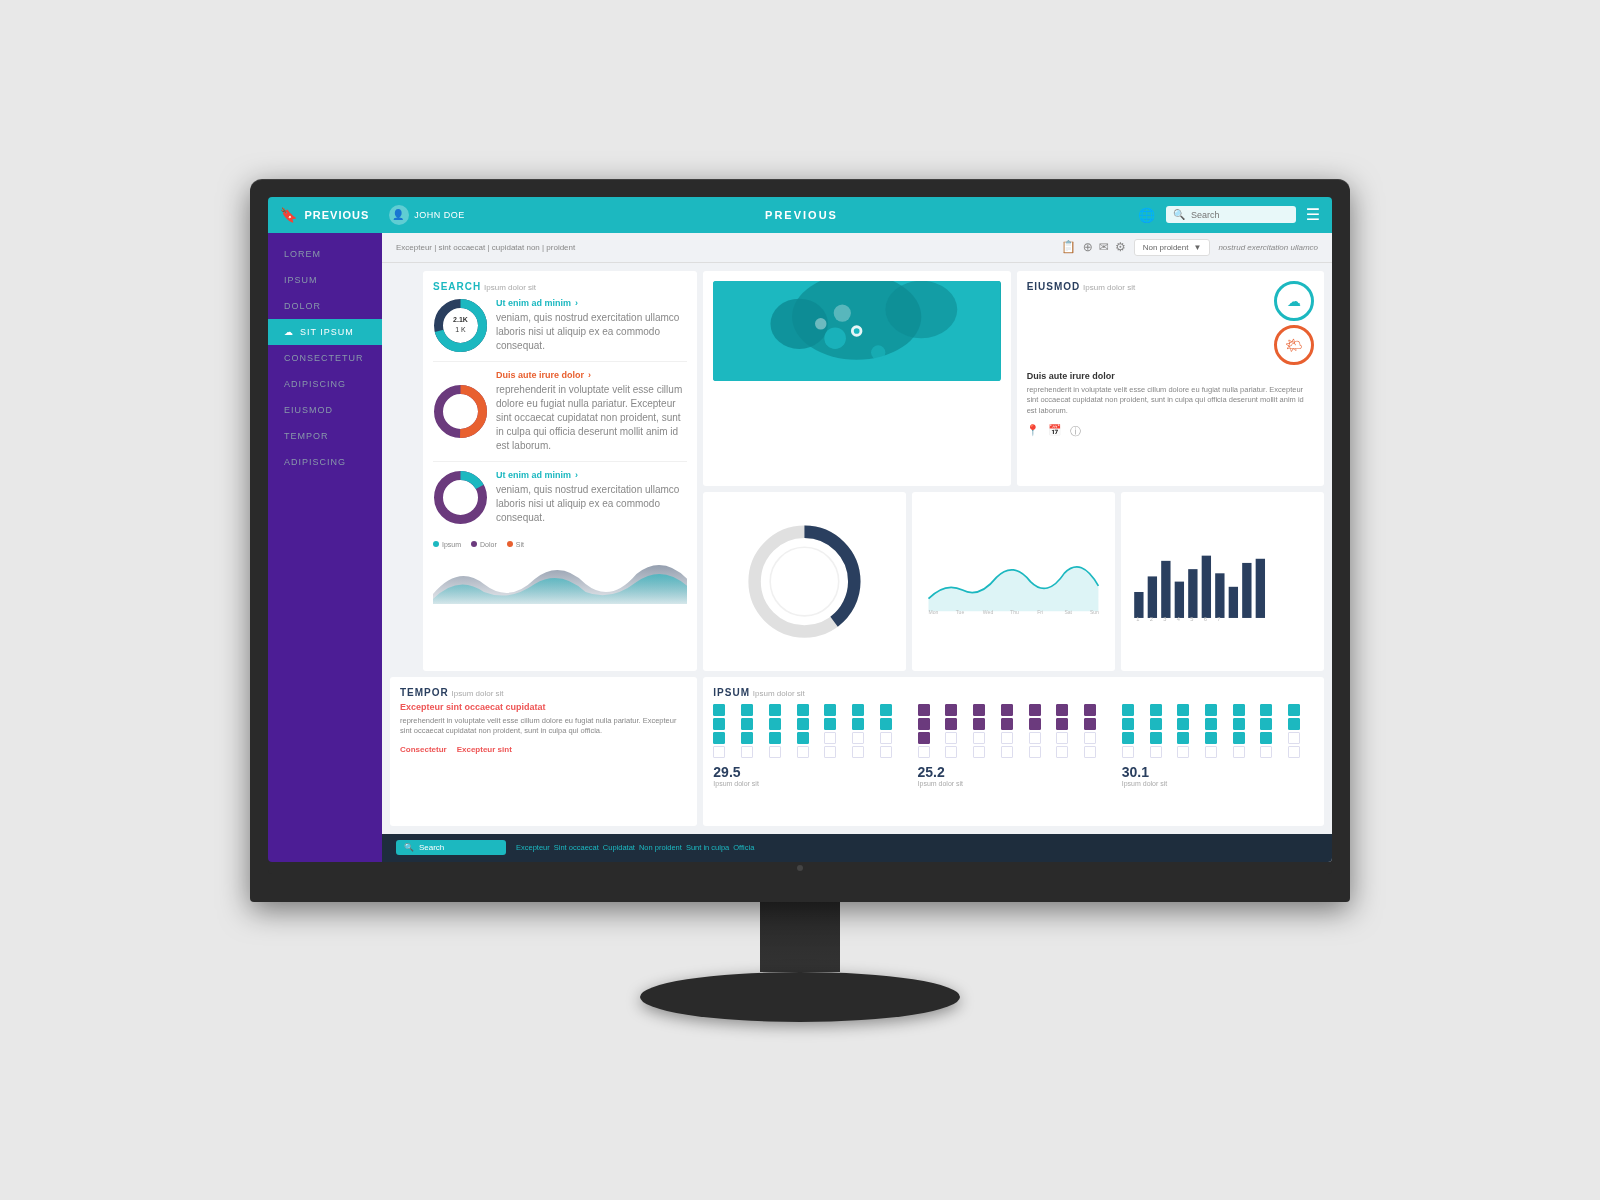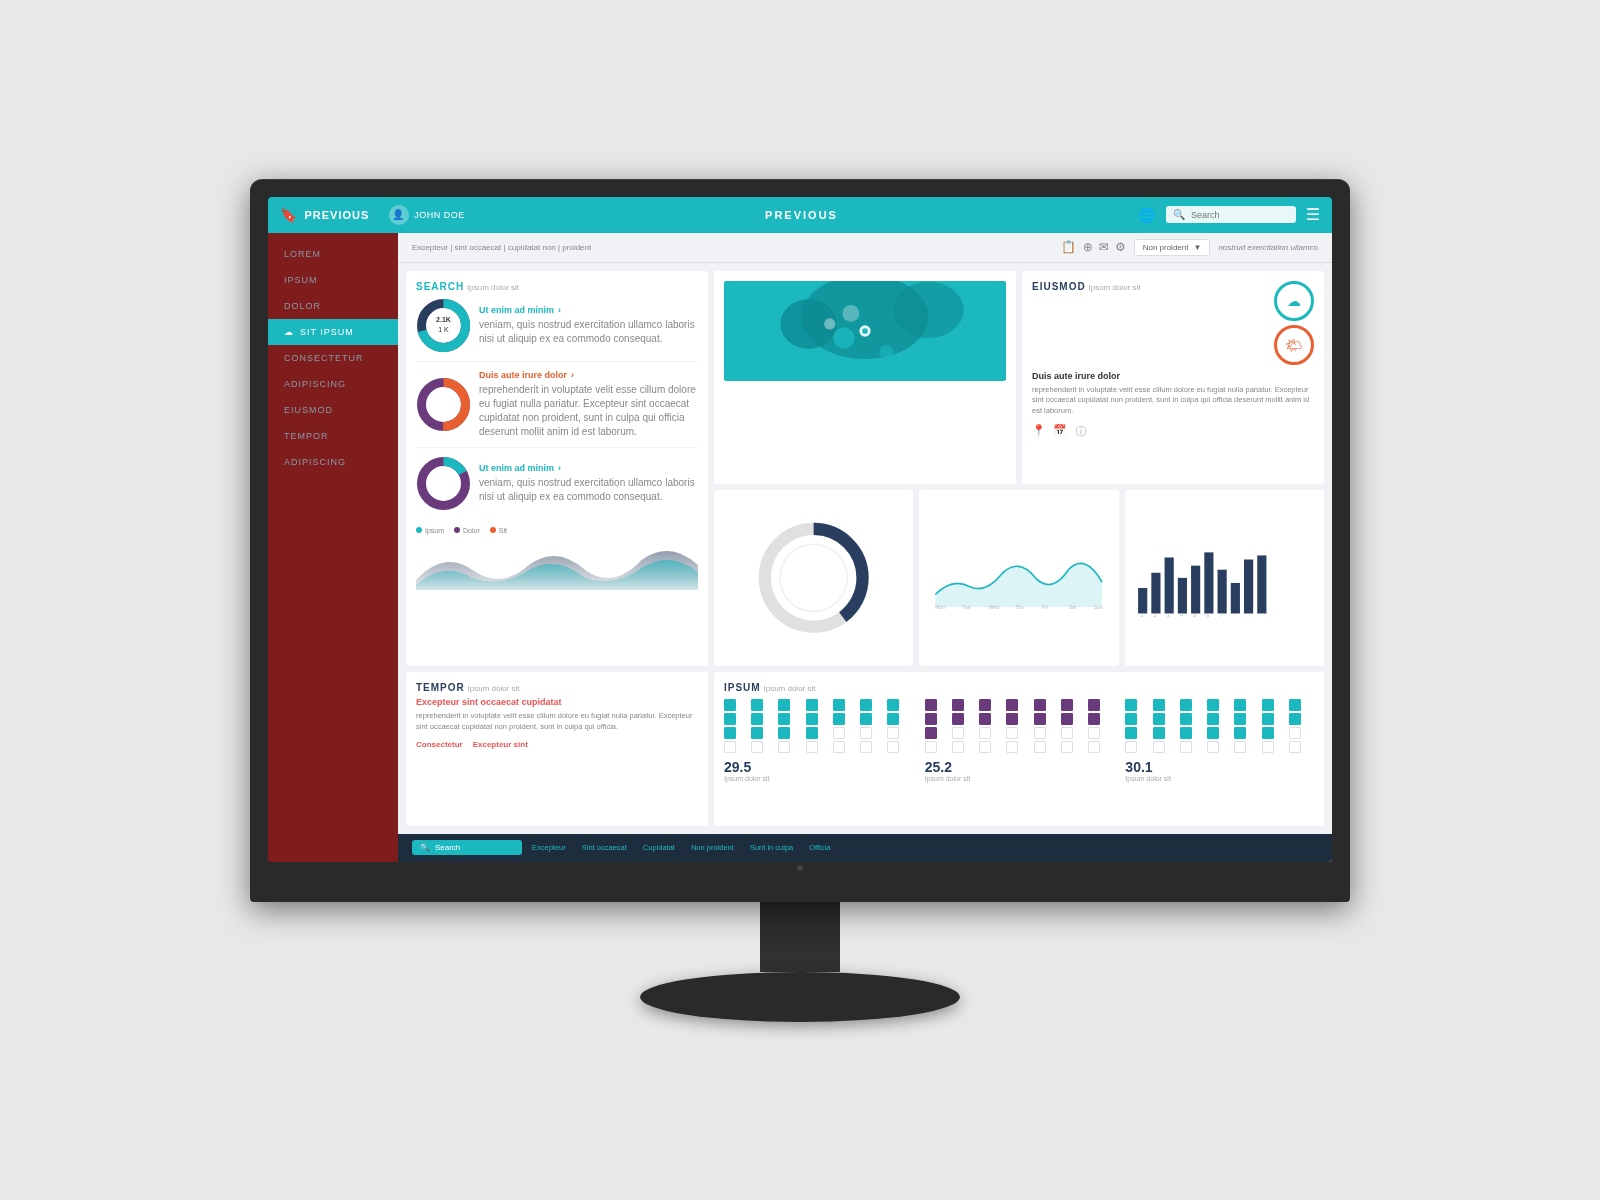--- a/index.html
+++ b/index.html
@@ -174,22 +174,22 @@
 
     
     .body-layout {
       display: flex;
       flex: 1;
       overflow: hidden;
     }
 
     
     .sidebar {
-      background: #7f1d1d;
-      width: 130px;
+      background: #4c1d95;
+      width: 114px;
       flex-shrink: 0;
       padding-top: 8px;
     }
 
     .sidebar-item {
       padding: 8px 16px;
       color: #8899aa;
       font-size: 9px;
       letter-spacing: 1px;
       cursor: pointer;
@@ -282,20 +282,21 @@
       background: white;
       border-radius: 3px;
       padding: 10px;
       overflow: hidden;
     }
 
     
     .card-search {
       grid-column: 1;
       grid-row: 1 / 3;
+      margin-left: 33px;
     }
 
     
     .card-map {
       grid-column: 2;
       grid-row: 1;
     }
 
     
     .card-eiusmod {
@@ -528,21 +529,21 @@
       width: 110px;
     }
 
     .footer-search span {
       font-size: 8px;
       color: white;
     }
 
     .footer-links {
       display: flex;
-      gap: 16px;
+      gap: 4px;
       justify-content: flex-end;
     }
 
     .footer-link {
       font-size: 7.5px;
       color: #1cb8c0;
       cursor: pointer;
     }
   </style>
 </head>

